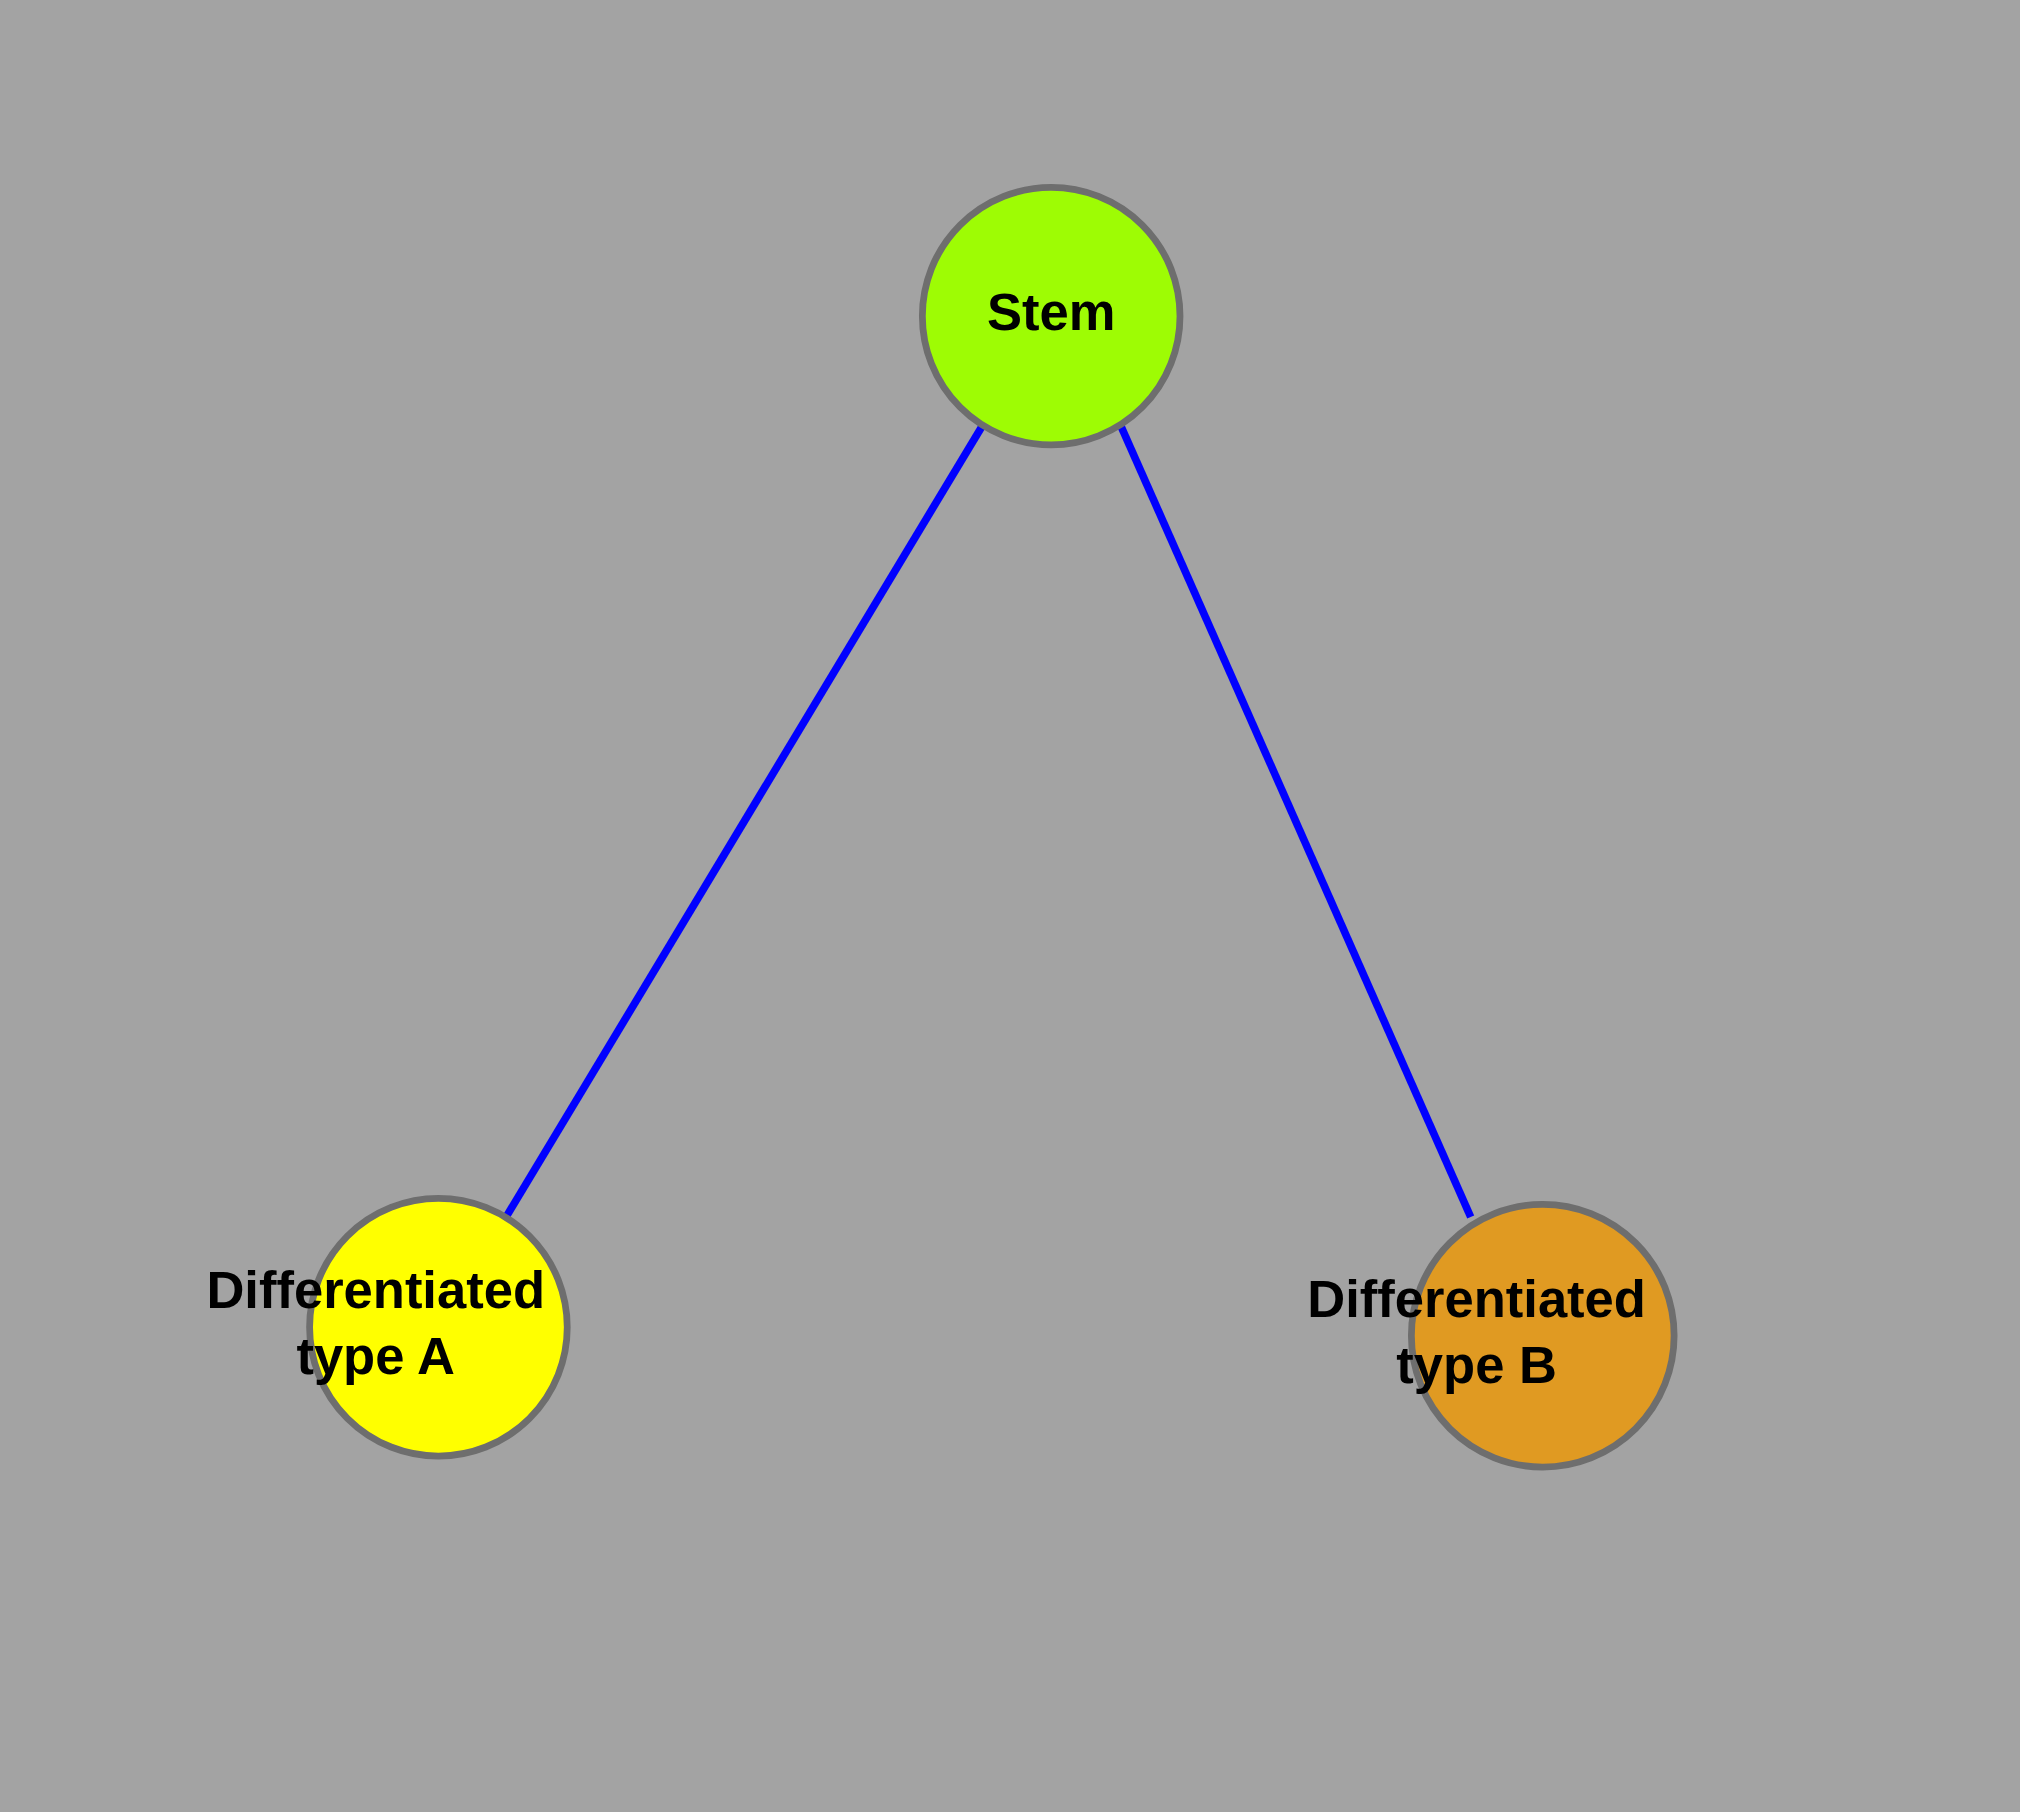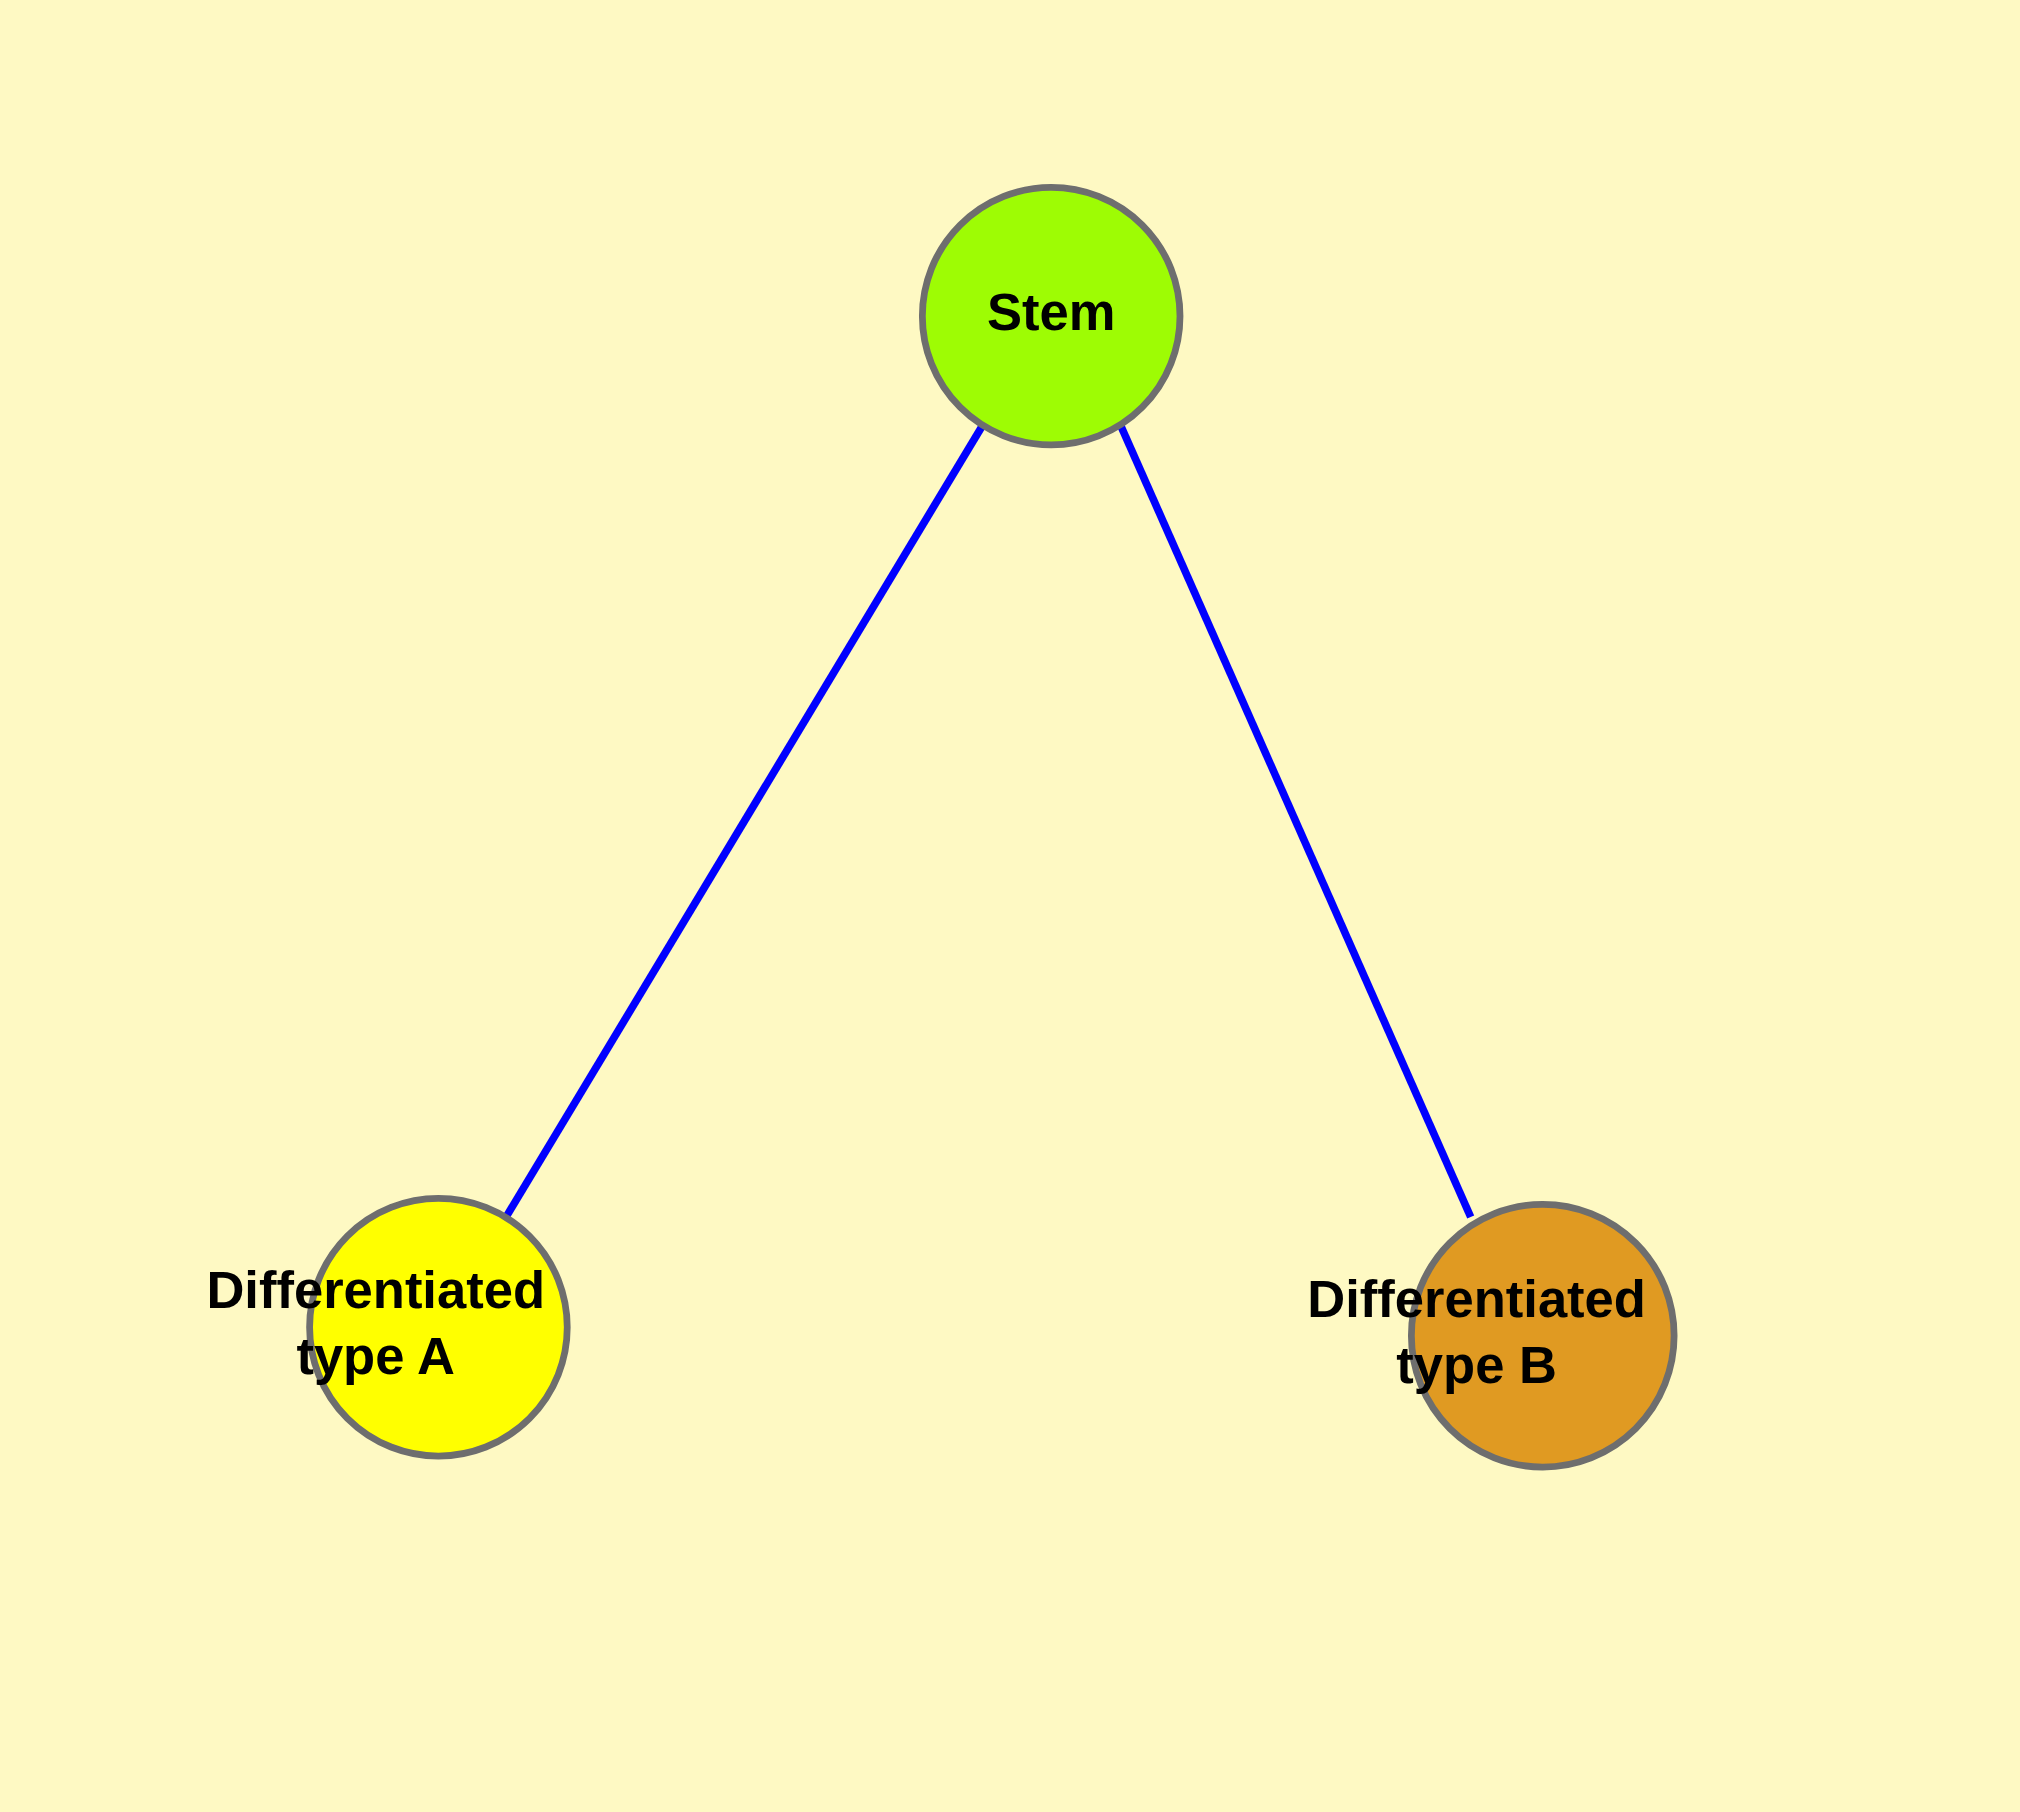--- a/index.html
+++ b/index.html
@@ -4,21 +4,21 @@
 <style>
   html, body {
     margin: 0;
     padding: 0;
     background: #ffffff;
   }
   #canvas {
     position: relative;
     width: 2021px;
     height: 1812px;
-    background: #fef9c3;
+    background: #a3a3a3;
     overflow: hidden;
     font-family: "Liberation Sans", sans-serif;
   }
   #graph-svg {
     position: absolute;
     left: 0;
     top: 0;
     width: 2021px;
     height: 1812px;
     display: block;

